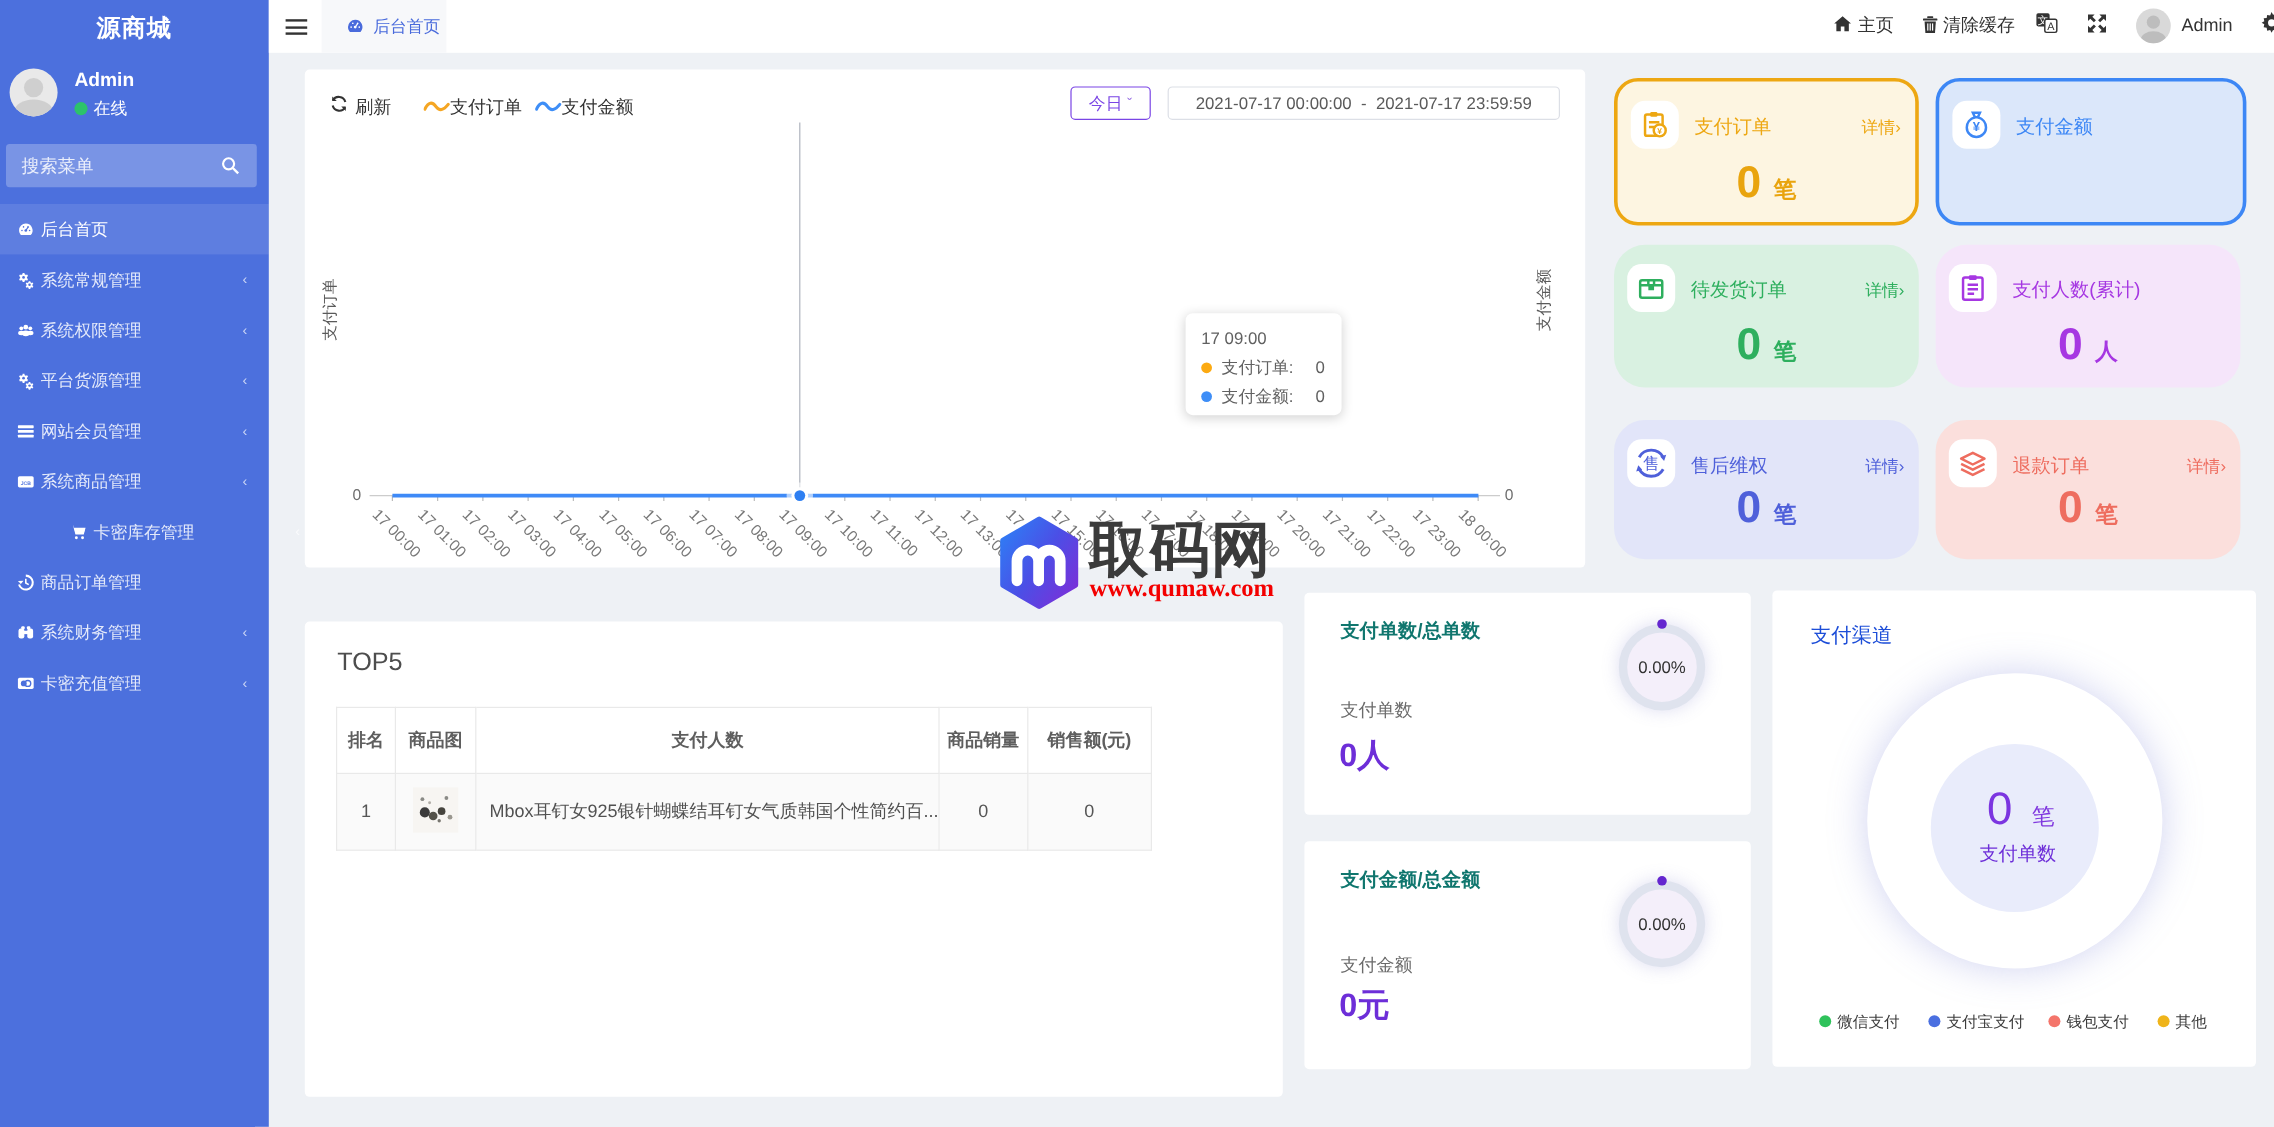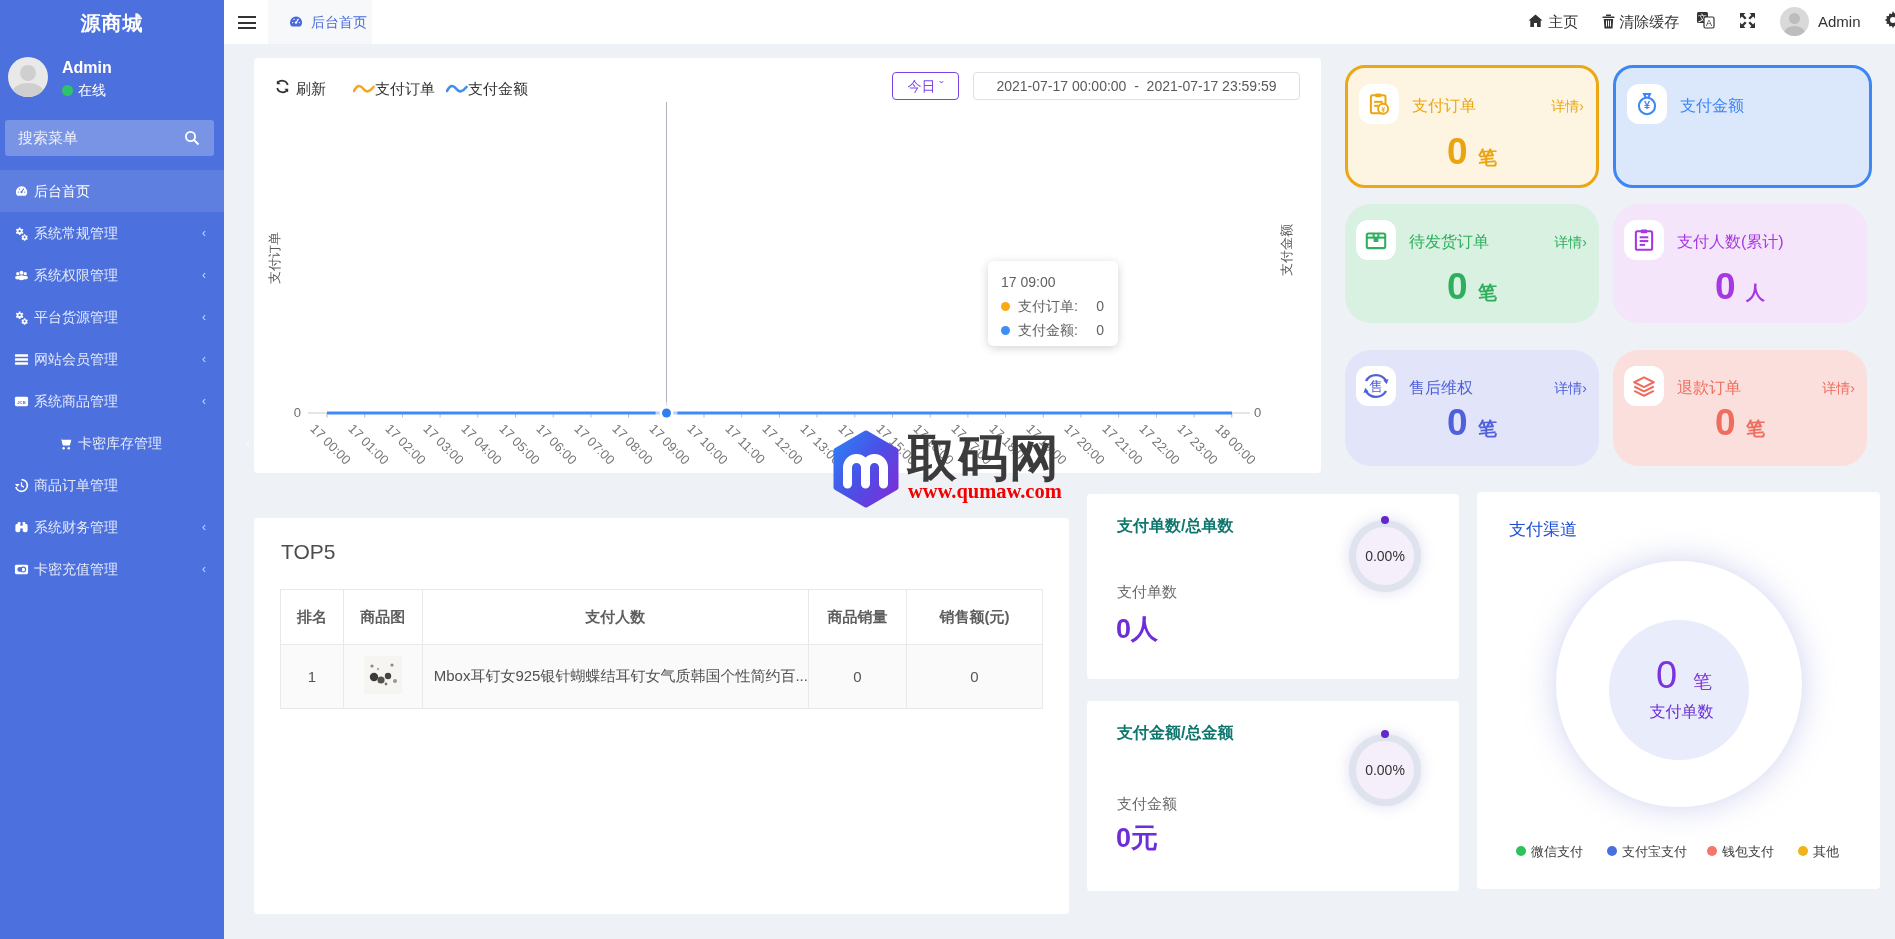--- a/index.html
+++ b/index.html
@@ -36,21 +36,21 @@
 .stat.b1 { border-radius:20px; }
 .stat .icbox { position:absolute; left:11px; top:16px; width:40px; height:40px; background:#fff; border-radius:12px;}
 .stat .icbox svg { position:absolute; left:7px; top:7px;}
 .stat .t { position:absolute; left:64px; top:28px; font-size:16px;}
 .stat .d { position:absolute; right:12px; top:30px; font-size:14px;}
 .stat .n { position:absolute; left:0; width:100%; top:116px; text-align:center; font-weight:bold; font-size:37px;}
 .stat .n span { font-size:19px; }
 
 #top5 { left:254px; top:492px; width:815px; height:396px;margin-top:26px;}
 #top5 h3 { position:absolute; left:27px; top:22px; font-size:21px; color:#4d4d4d; font-weight:normal;}
-table.t5 { position:absolute; left:26px; top:71px; width:763px; border-collapse:collapse; font-size:15px; color:#5e5e5e;}
+table.t5 { position:absolute; left:26px; top:71px; width:680px; border-collapse:collapse; font-size:15px; color:#5e5e5e;}
 table.t5 th { font-weight:bold; height:55px; border:1px solid #e9e9e9; background:#fff; color:#5e5e5e;}
 table.t5 td { height:64px; border:1px solid #e9e9e9; background:#fafafa; text-align:center; color:#555;}
 
 #mid1 { left:1087px; top:494px; width:372px; height:185px;}
 #mid2 { left:1087px; top:701px; width:372px; height:190px;}
 .midt { position:absolute; left:30px; top:22px; font-size:16px; font-weight:bold; color:#0f766e;}
 .midl { position:absolute; left:30px; font-size:15px; color:#6b6b6b;}
 .midn { position:absolute; left:29px; font-size:27px; font-weight:bold; color:#6d2ed8;}
 .gauge { position:absolute; width:72px; height:72px; border-radius:50%; border:7px solid #dfe3ee; background:#f4effa; box-shadow:0 0 14px rgba(120,120,200,0.25); }
 .gauge .pct { position:absolute; left:0; top:21px; width:58px; text-align:center; font-size:14px; color:#333;}

